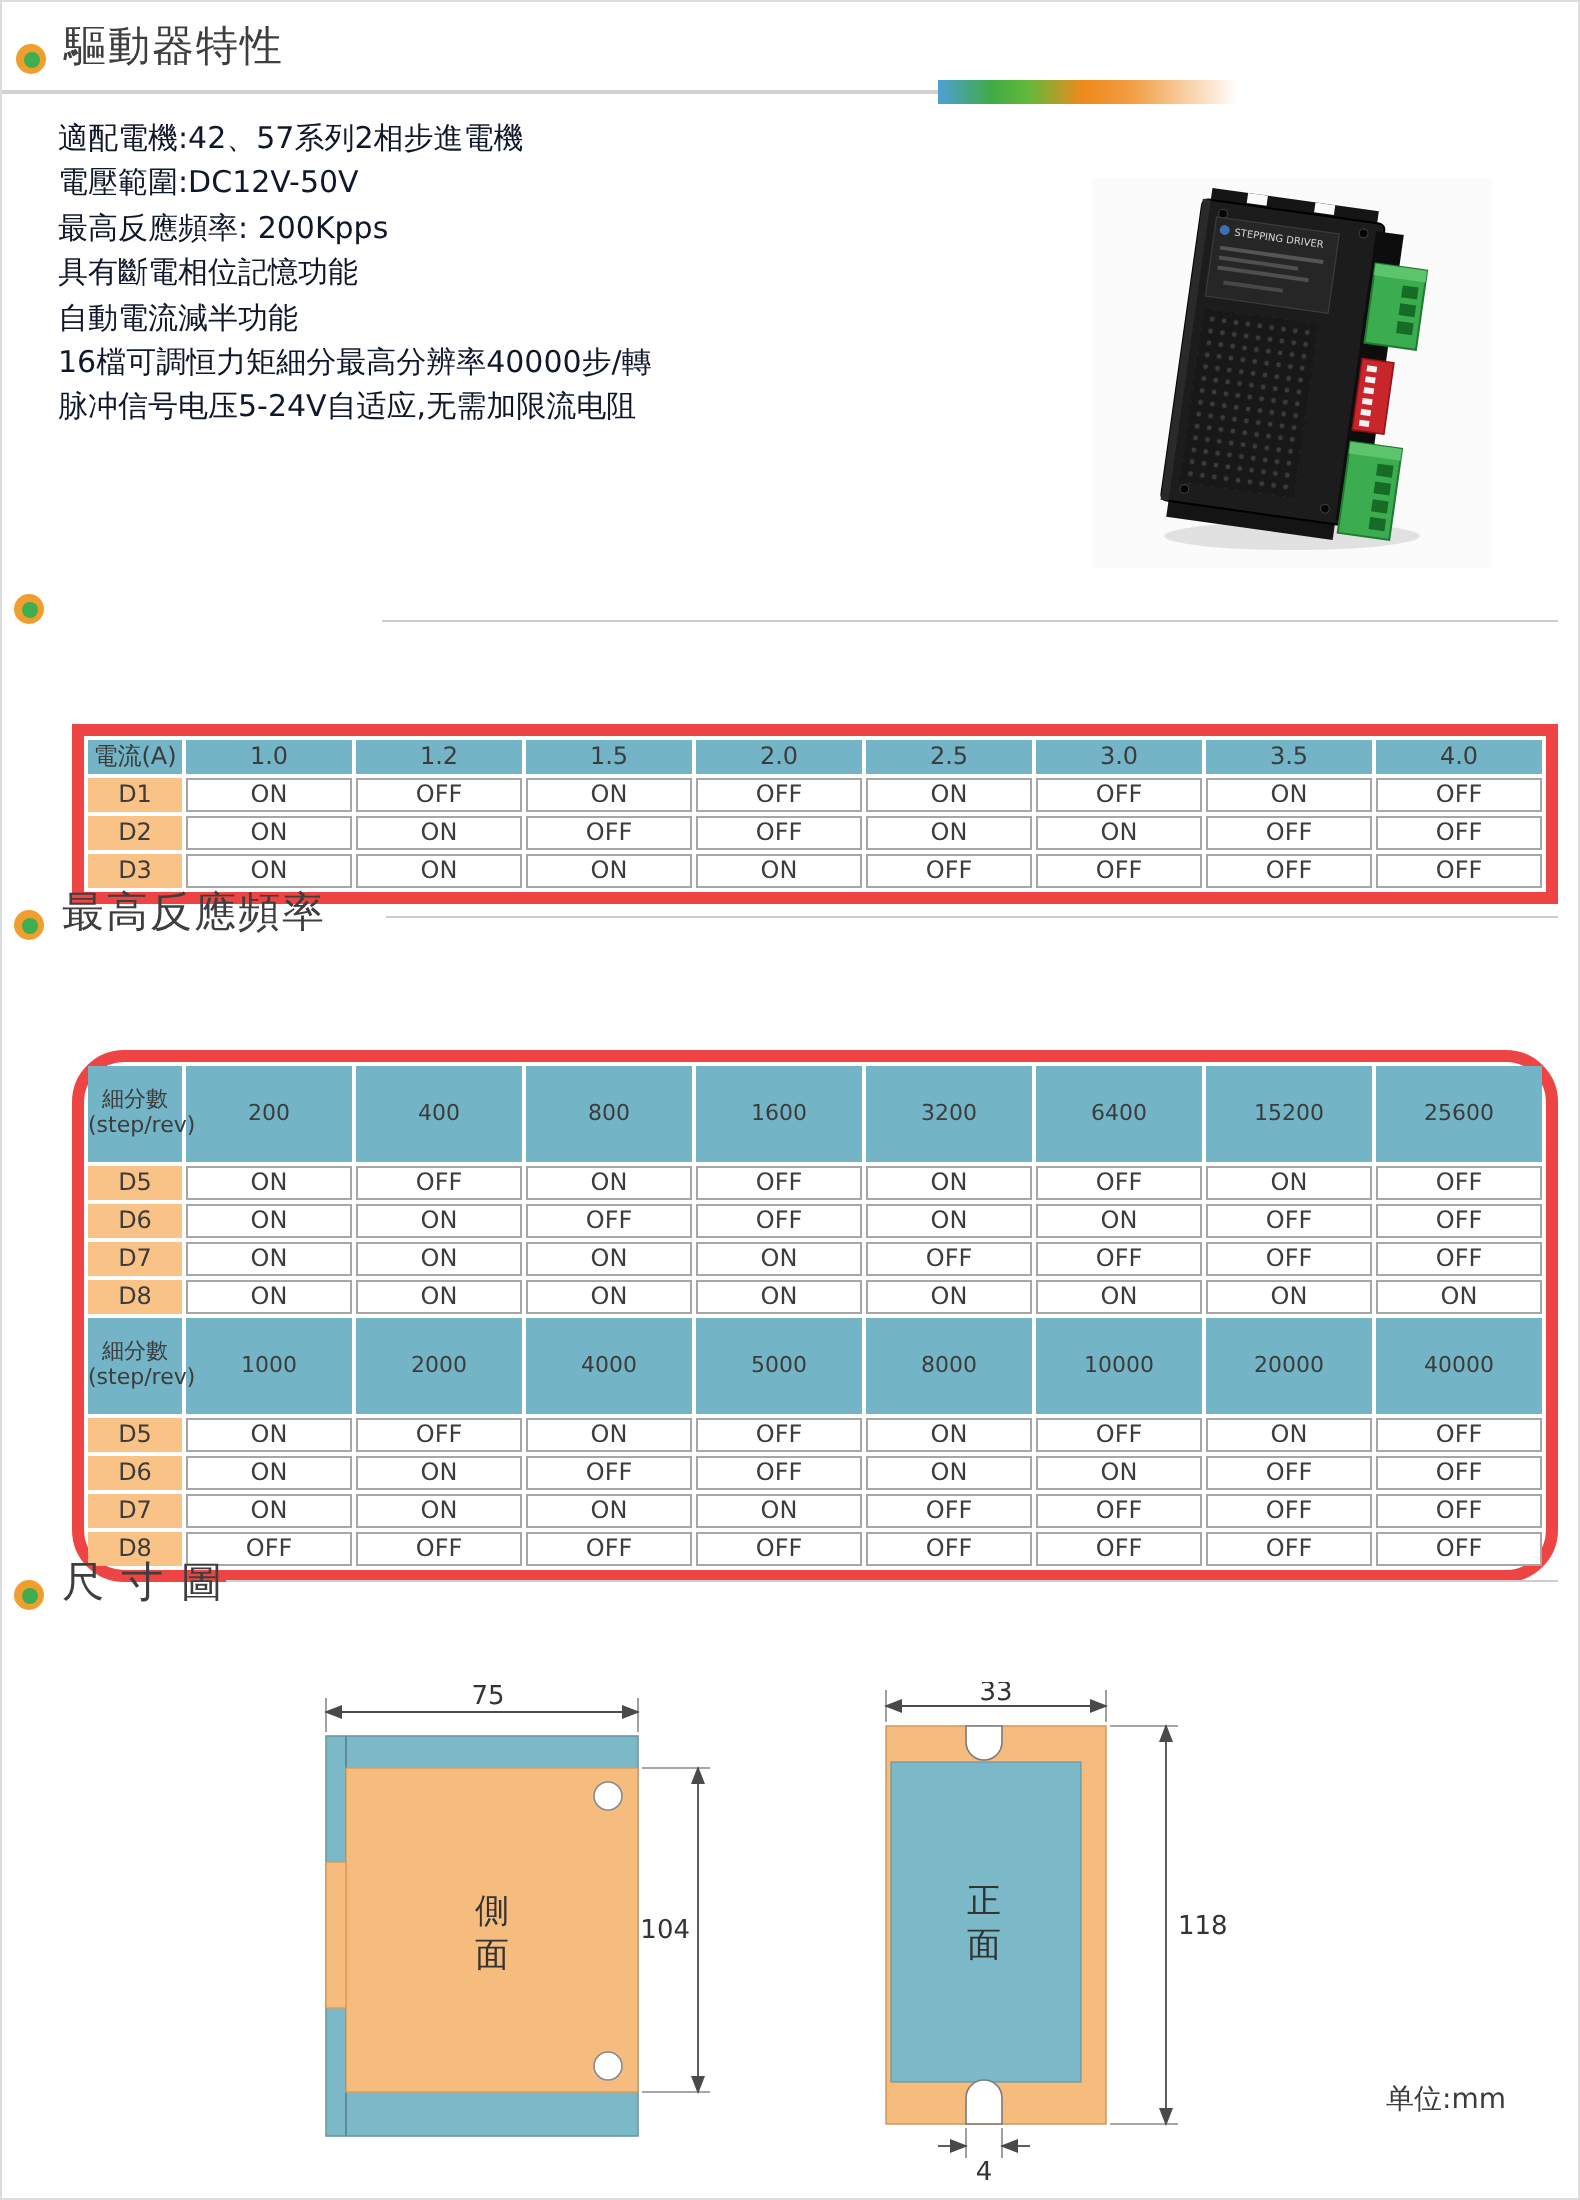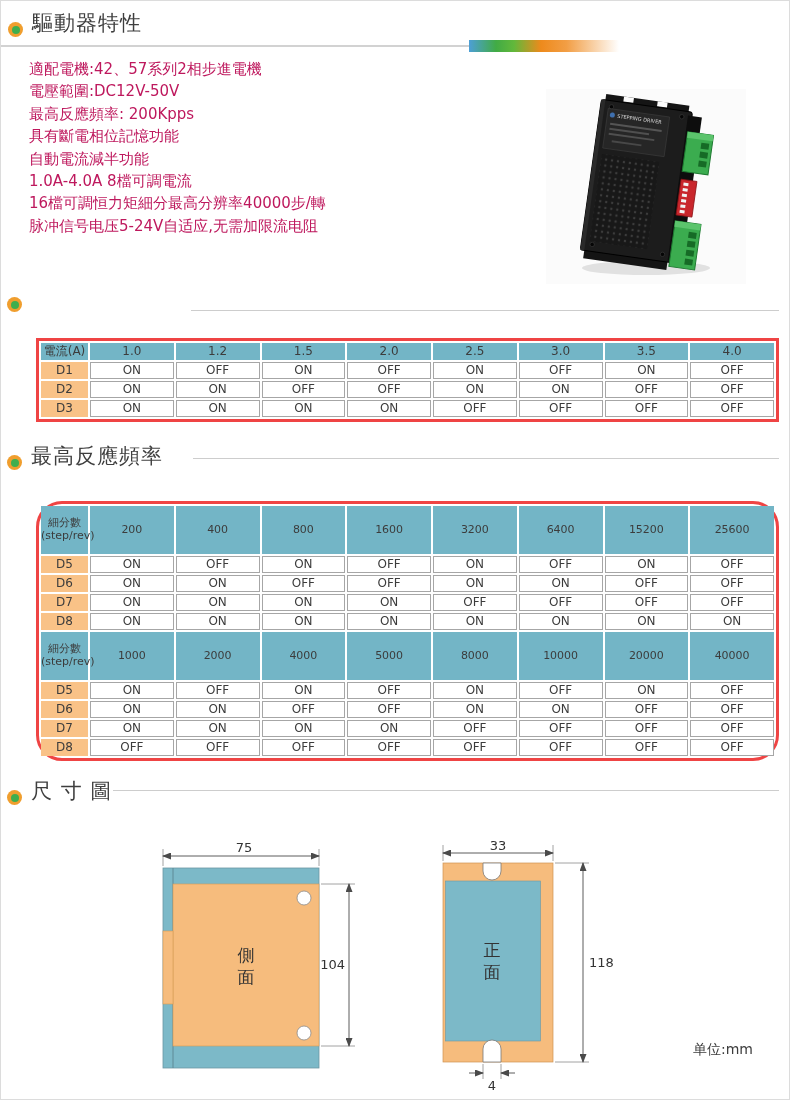--- a/index.html
+++ b/index.html
@@ -11,28 +11,28 @@
   .bullet{width:15px;height:15px;border-radius:50%;background:#F09E2E;position:relative;flex:0 0 15px;}
   .bullet::after{content:"";position:absolute;left:3.5px;top:3.5px;width:8px;height:8px;border-radius:50%;background:#3FAE4E;}
   .sec-title{font-size:21px;color:#3e3e3e;letter-spacing:1px;white-space:nowrap;}
   .rule{position:absolute;background:#cdcdcd;height:1px;}
   .rule.thick{height:2px;background:#d2d2d2;}
   .grad-bar{position:absolute;left:468px;top:39px;width:150px;height:12px;
     background:linear-gradient(90deg,#4D9FD6 0%,#41AB45 18%,#62B83B 30%,#EE8A1C 48%,#F29E45 65%,#F8CD9F 82%,rgba(255,255,255,0) 100%);}
 
   
   .features{position:absolute;left:28px;top:57px;width:480px;}
-  .features div{font-size:15px;line-height:22.4px;color:#be185d;white-space:pre;}
+  .features div{font-size:15px;line-height:22.4px;color:#0f172a;white-space:pre;}
 
   
   .product{position:absolute;left:545px;top:88px;width:200px;height:195px;}
 
   
   table.tbl{position:absolute;left:35px;border-collapse:separate;border-spacing:2px;background:#fff;
-    border:3px solid #ef4444;table-layout:fixed;width:743px;}
+    border:6px solid #ef4444;table-layout:fixed;width:743px;margin-top:24px;}
   table.tbl td{text-align:center;font-size:12px;color:#3c3c3c;padding:0;line-height:1.15;}
   td.th-teal{background:#73B5C6;height:17px;}
   td.th-teal.tall{height:48px;font-size:11px;}
   td.lbl{background:#F9C287;height:15px;}
   td.dat{background:#fff;border:1px solid #A6A6A6;height:15px;}
   #current-table{top:337px;}
   #microstep-table{top:500px;border-radius:26px;}
   col.c0{width:47px;}
 
   
@@ -54,21 +54,20 @@
   </div>
   <div class="rule thick" style="left:0;top:44px;width:470px;"></div>
   <div class="grad-bar"></div>
 
   <div class="features">
       <div>適配電機:42、57系列2相步進電機</div>
       <div>電壓範圍:DC12V-50V</div>
       <div>最高反應頻率: 200Kpps</div>
       <div>具有斷電相位記憶功能</div>
       <div>自動電流減半功能</div>
-      <div>1.0A-4.0A 8檔可調電流</div>
       <div>16檔可調恒力矩細分最高分辨率40000步/轉</div>
       <div>脉冲信号电压5-24V自适应,无需加限流电阻</div>
     </div>
 
   <svg class="product" viewBox="0 0 200 195">
     <rect x="0" y="0" width="200" height="195" fill="#fbfbfb"></rect>
     <ellipse cx="100" cy="179" rx="64" ry="7" fill="#000" opacity="0.10"></ellipse>
     <g transform="rotate(8 90 95)">
       <rect x="48" y="10" width="84" height="12" fill="#151515"></rect>
       <rect x="66" y="10" width="10" height="5" fill="#fbfbfb"></rect>

